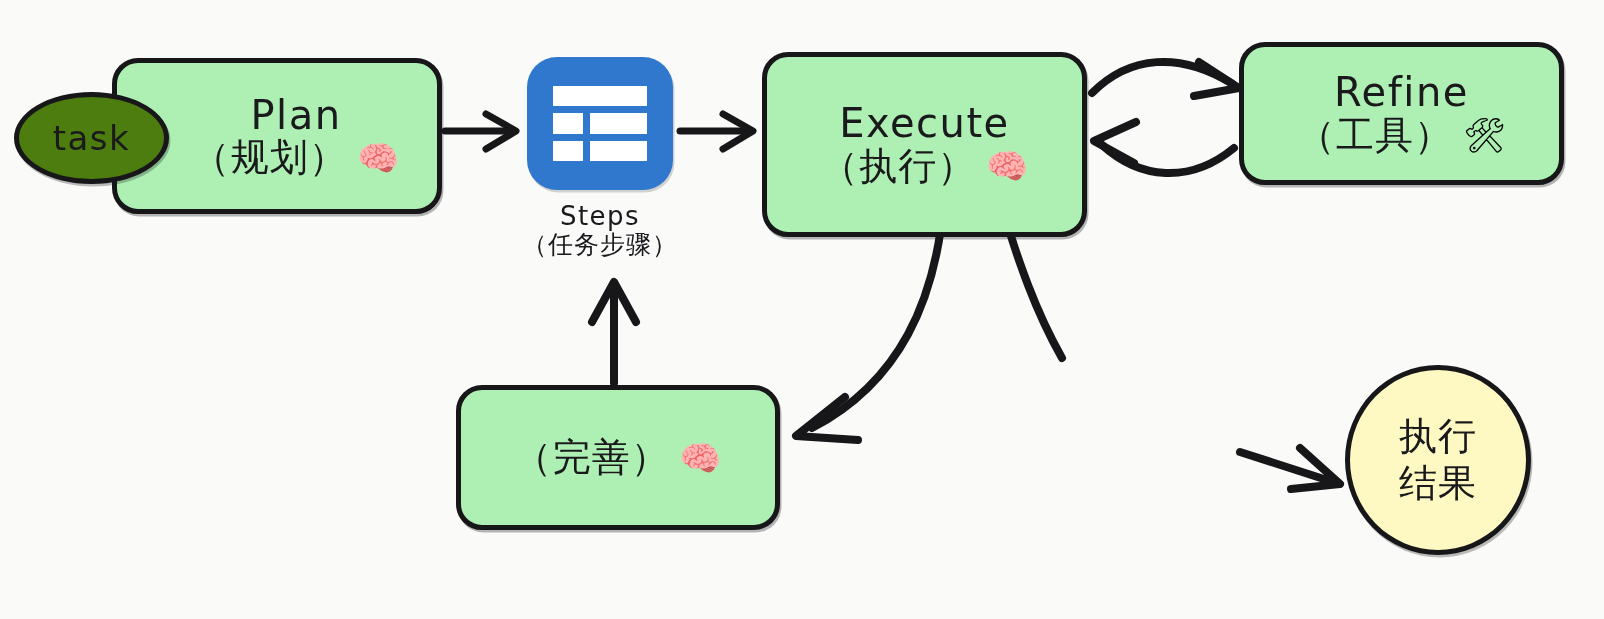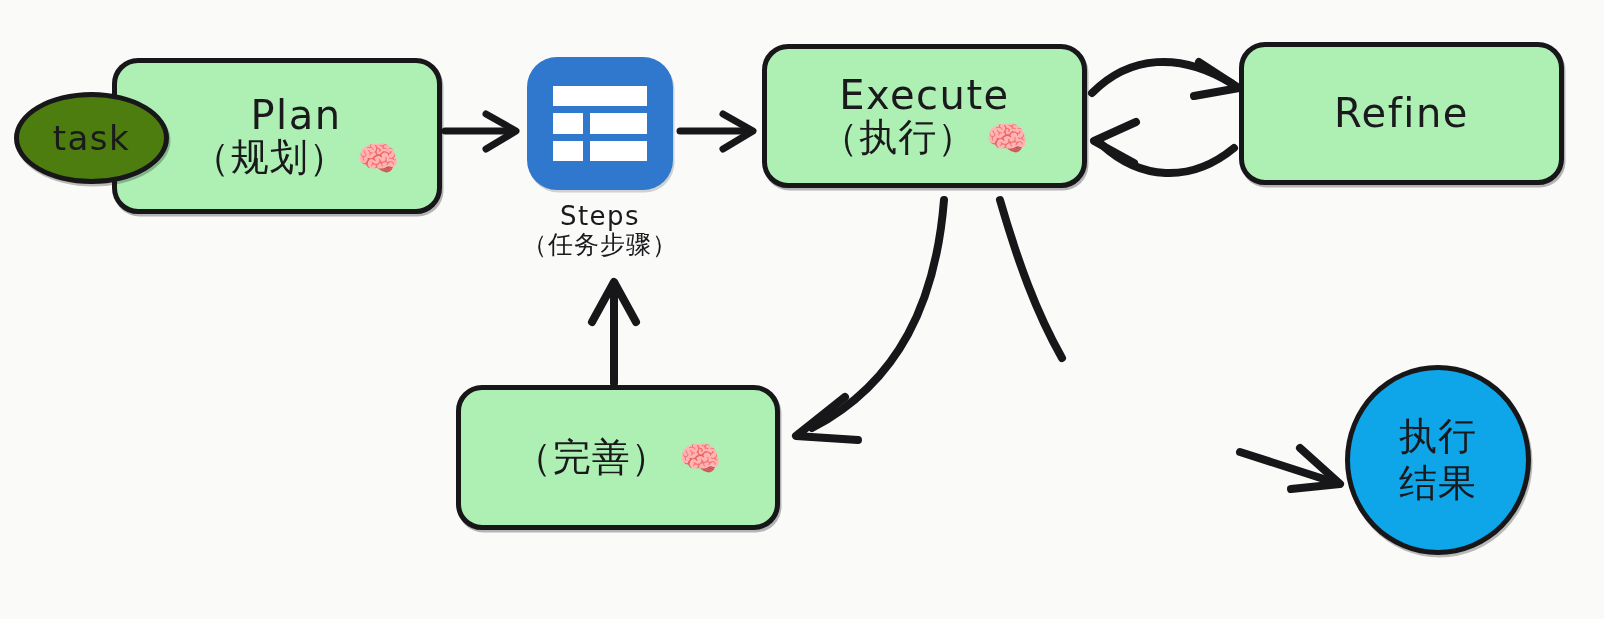--- a/index.html
+++ b/index.html
@@ -123,23 +123,23 @@
     width: 210px;
     text-align: center;
     line-height: 1.12;
   }
   #label-steps .label-en { font-size: 26px; }
   #label-steps .label-zh { font-size: 25px; }
 
   
   #node-execute {
     left: 762px;
-    top: 44px;
+    top: 52px;
     width: 325px;
-    height: 144px;
+    height: 185px;
     z-index: 2;
   }
 
   
   #node-tools {
     left: 1239px;
     top: 42px;
     width: 325px;
     height: 143px;
     z-index: 2;
@@ -166,21 +166,21 @@
   }
   #label-finish .label-en { font-size: 38px; }
   #label-finish .label-zh { font-size: 36px; }
 
   
   #node-result {
     left: 1345px;
     top: 365px;
     width: 186px;
     height: 190px;
-    background: #0ea5e9;
+    background: #fef9c3;
     border: 5px solid #17171a;
     border-radius: 50%;
     z-index: 2;
     box-shadow: 1.5px 2.5px 0 rgba(20,20,20,0.28);
   }
   #node-result .label-zh { font-size: 38px; line-height: 1.25; }
 </style>
 </head>
 <body>
 
@@ -275,20 +275,24 @@
         <span class="emoji">🧠</span>
       </div>
     </div>
   </div>
 
   <div class="node rbox" id="node-tools">
     <div class="node-inner">
       <div class="row">
         <span class="label-en">Refine</span>
       </div>
+      <div class="row">
+        <span class="label-zh">（工具）</span>
+        <span class="emoji">🛠</span>
+      </div>
     </div>
   </div>
 
   <div class="node rbox" id="node-refine">
     <div class="node-inner">
       <div class="row">
         <span class="label-zh">（完善）</span>
         <span class="emoji">🧠</span>
       </div>
     </div>

